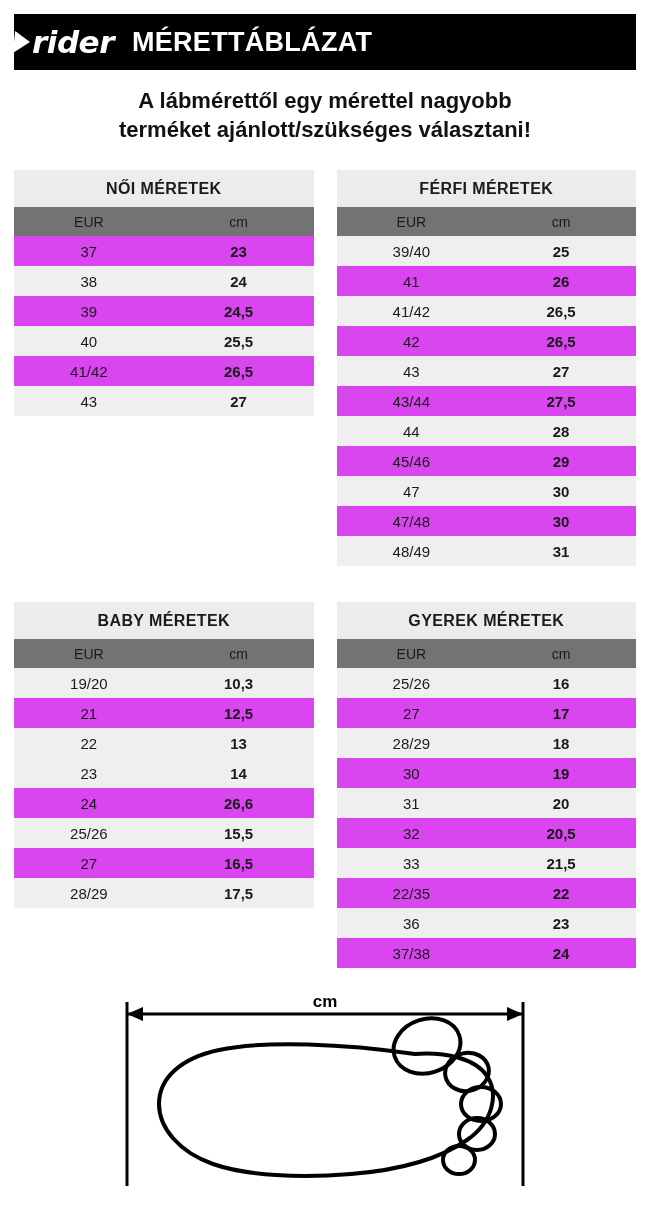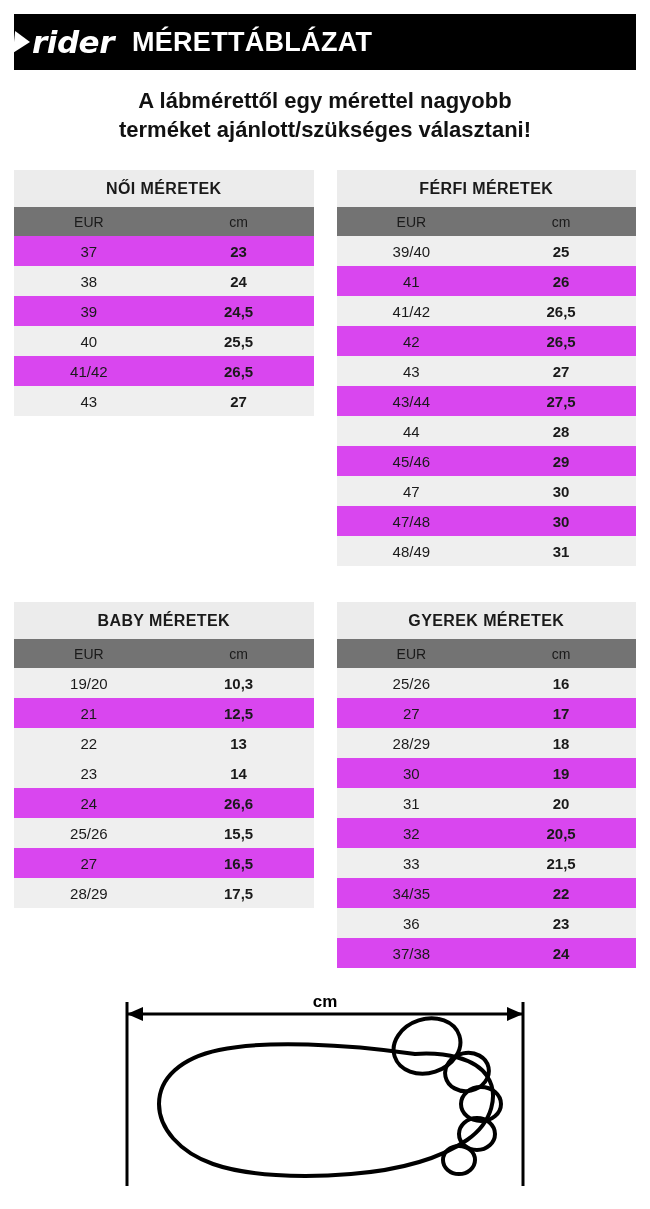--- a/index.html
+++ b/index.html
@@ -321,21 +321,21 @@
           </tr>
         <tr class="plain">
             <td class="eur">32</td>
             <td class="cm">20,5</td>
           </tr>
         <tr class="alt">
             <td class="eur">33</td>
             <td class="cm">21,5</td>
           </tr>
         <tr class="plain">
-            <td class="eur">34/35</td>
+            <td class="eur">22/35</td>
             <td class="cm">22</td>
           </tr>
         <tr class="alt">
             <td class="eur">36</td>
             <td class="cm">23</td>
           </tr>
         <tr class="plain">
             <td class="eur">37/38</td>
             <td class="cm">24</td>
           </tr>

